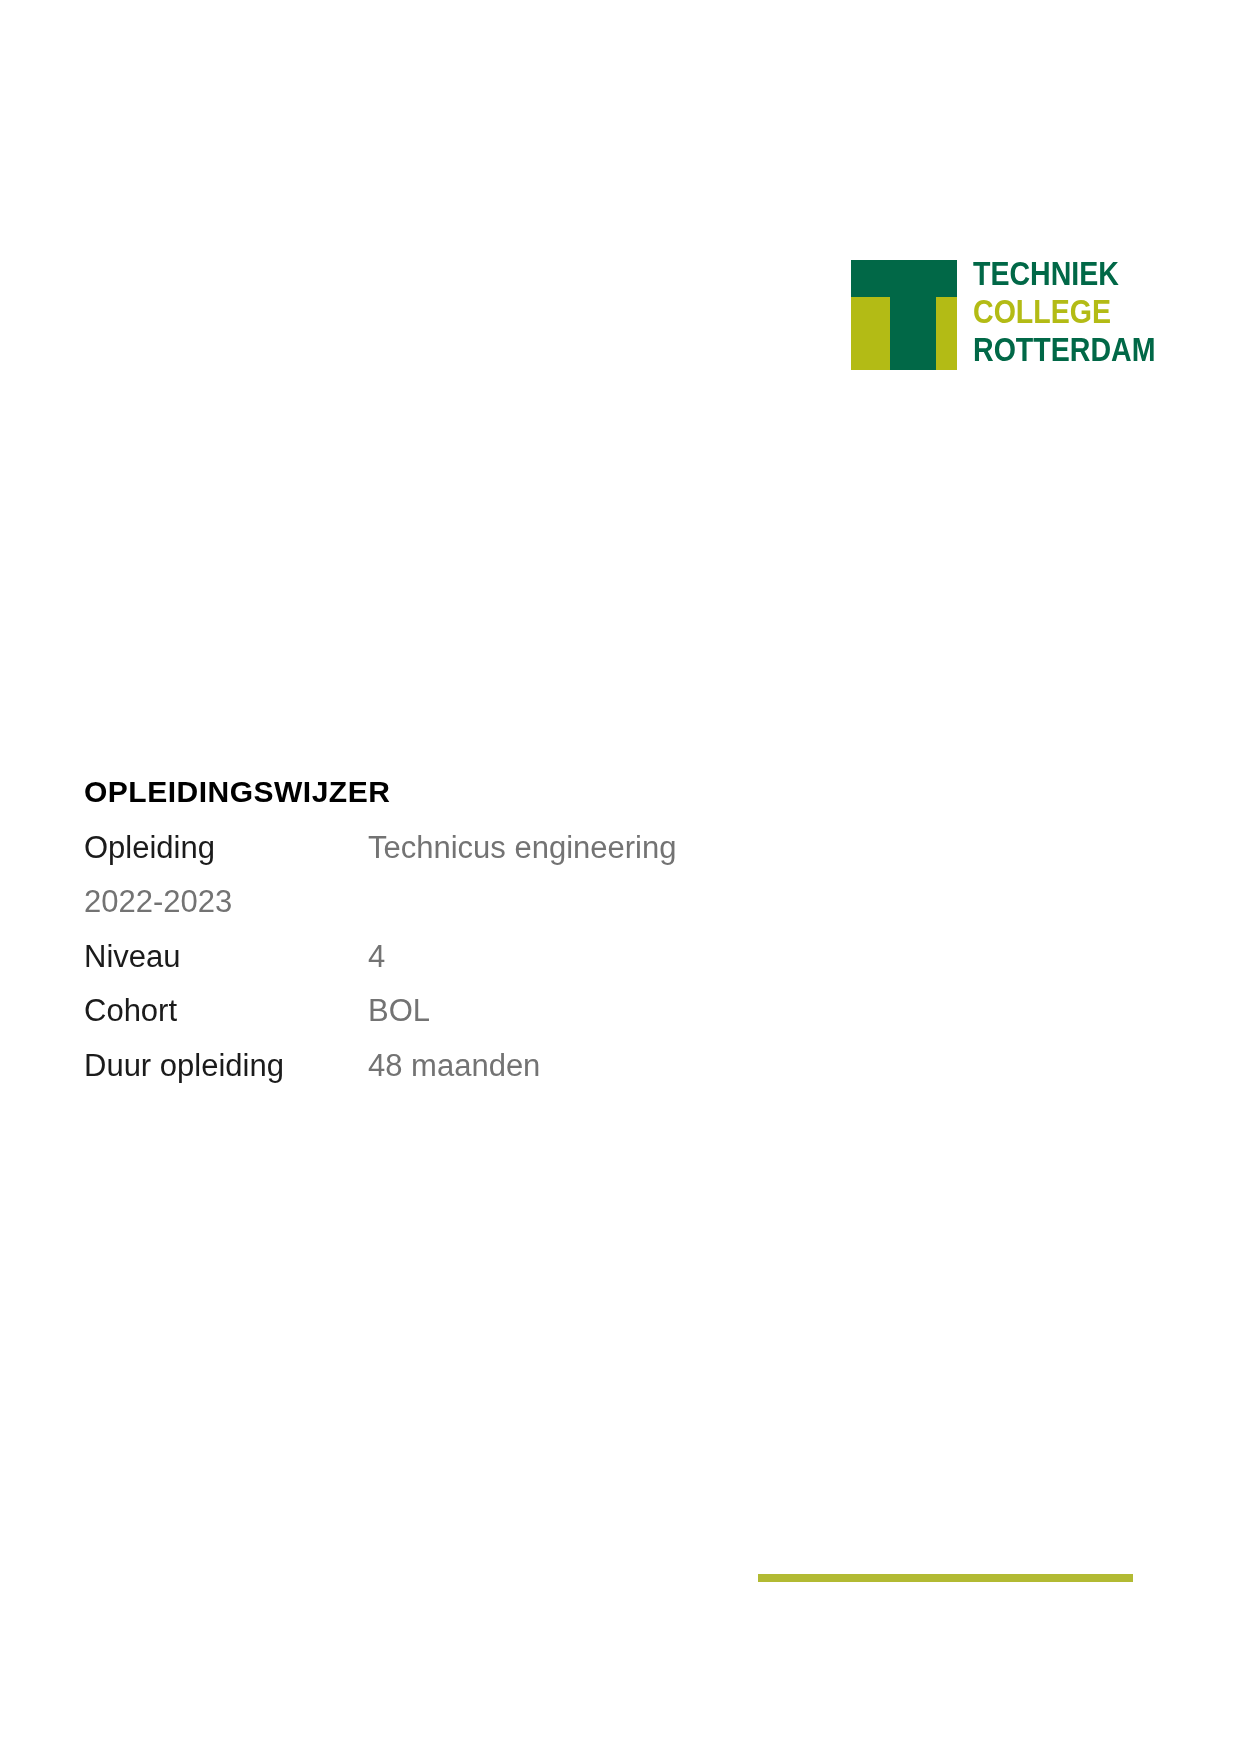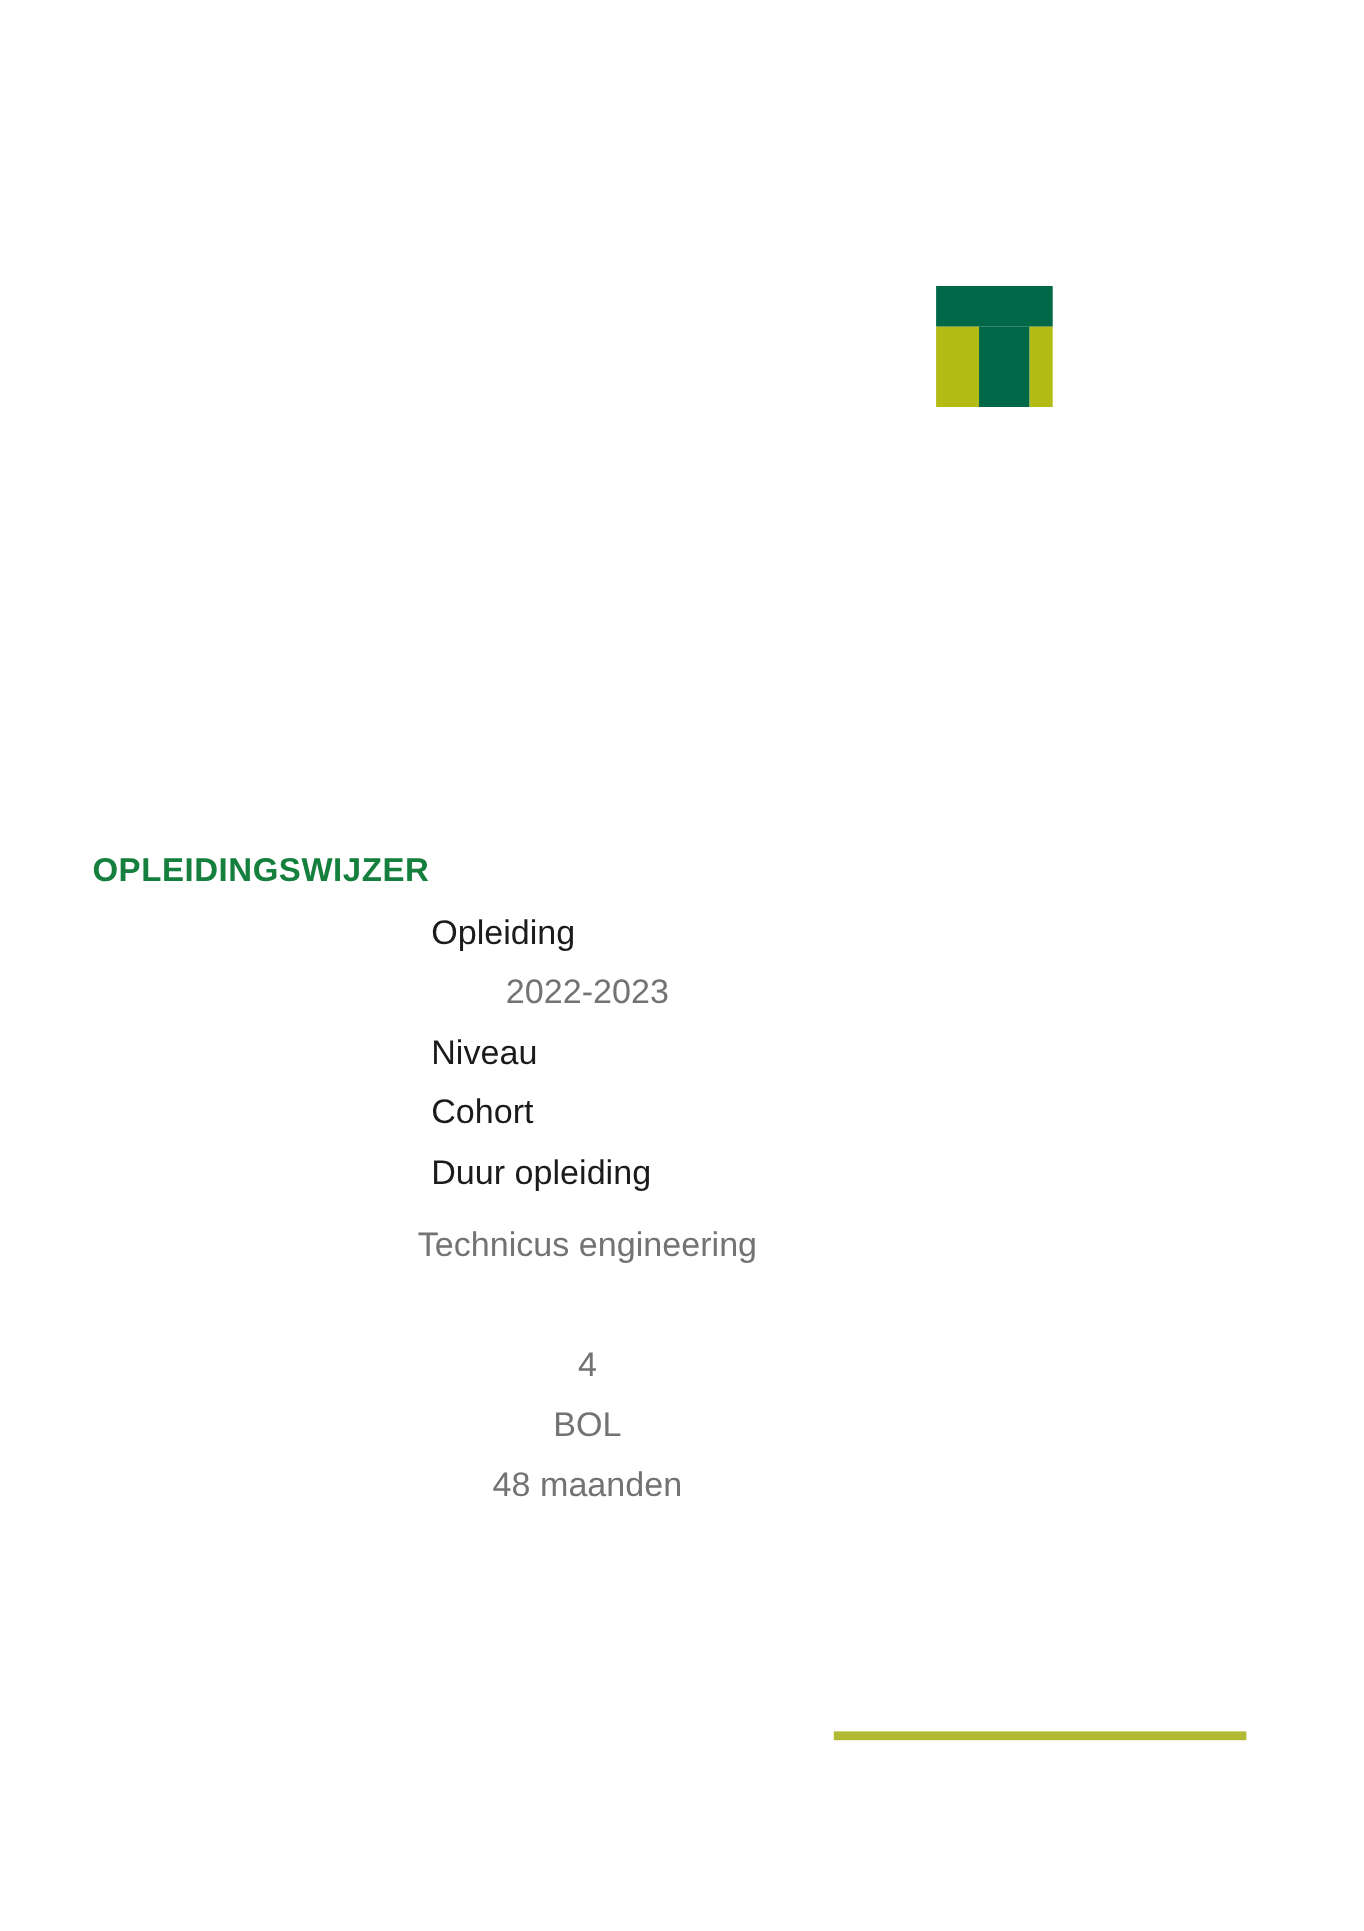--- a/index.html
+++ b/index.html
@@ -78,22 +78,21 @@
   
   .details {
     position: absolute;
     left: 84px;
     top: 829px;
     width: 900px;
   }
   .detail-row {
     display: flex;
     height: 54.4px;
-    align-items: center;
-    flex-direction: column;
+    align-items: flex-start;
   }
   .detail-label {
     width: 284px;
     flex: 0 0 284px;
     font-size: 31px;
     line-height: 37px;
     font-weight: 300;
     color: #1b1b1b;
   }
   .detail-value {
@@ -119,23 +118,28 @@
 
   <div class="logo">
     <div class="logo-mark">
       <div class="mark-top" style="background-color: rgb(1, 104, 71);"></div>
       <div class="mark-cols">
         <div class="col-left" style="background-color: rgb(179, 187, 21);"></div>
         <div class="col-stem" style="background-color: rgb(1, 104, 71);"></div>
         <div class="col-right" style="background-color: rgb(179, 187, 21);"></div>
       </div>
     </div>
+    <div class="logo-text">
+      <div class="logo-line" style="color: rgb(1, 104, 71);">TECHNIEK</div>
+      <div class="logo-line" style="color: rgb(179, 187, 21);">COLLEGE</div>
+      <div class="logo-line" style="color: rgb(1, 104, 71);">ROTTERDAM</div>
+    </div>
   </div>
 
-  <div class="heading" style="color: #15803d;">OPLEIDINGSWIJZER</div>
+  <div class="heading" style="color: #000000;">OPLEIDINGSWIJZER</div>
 
   <div class="details">
     <div class="detail-row">
       <div class="detail-label">Opleiding</div>
       <div class="detail-value">Technicus engineering</div>
     </div>
     <div class="detail-row">
       <div class="detail-value">2022-2023</div>
     </div>
     <div class="detail-row">

